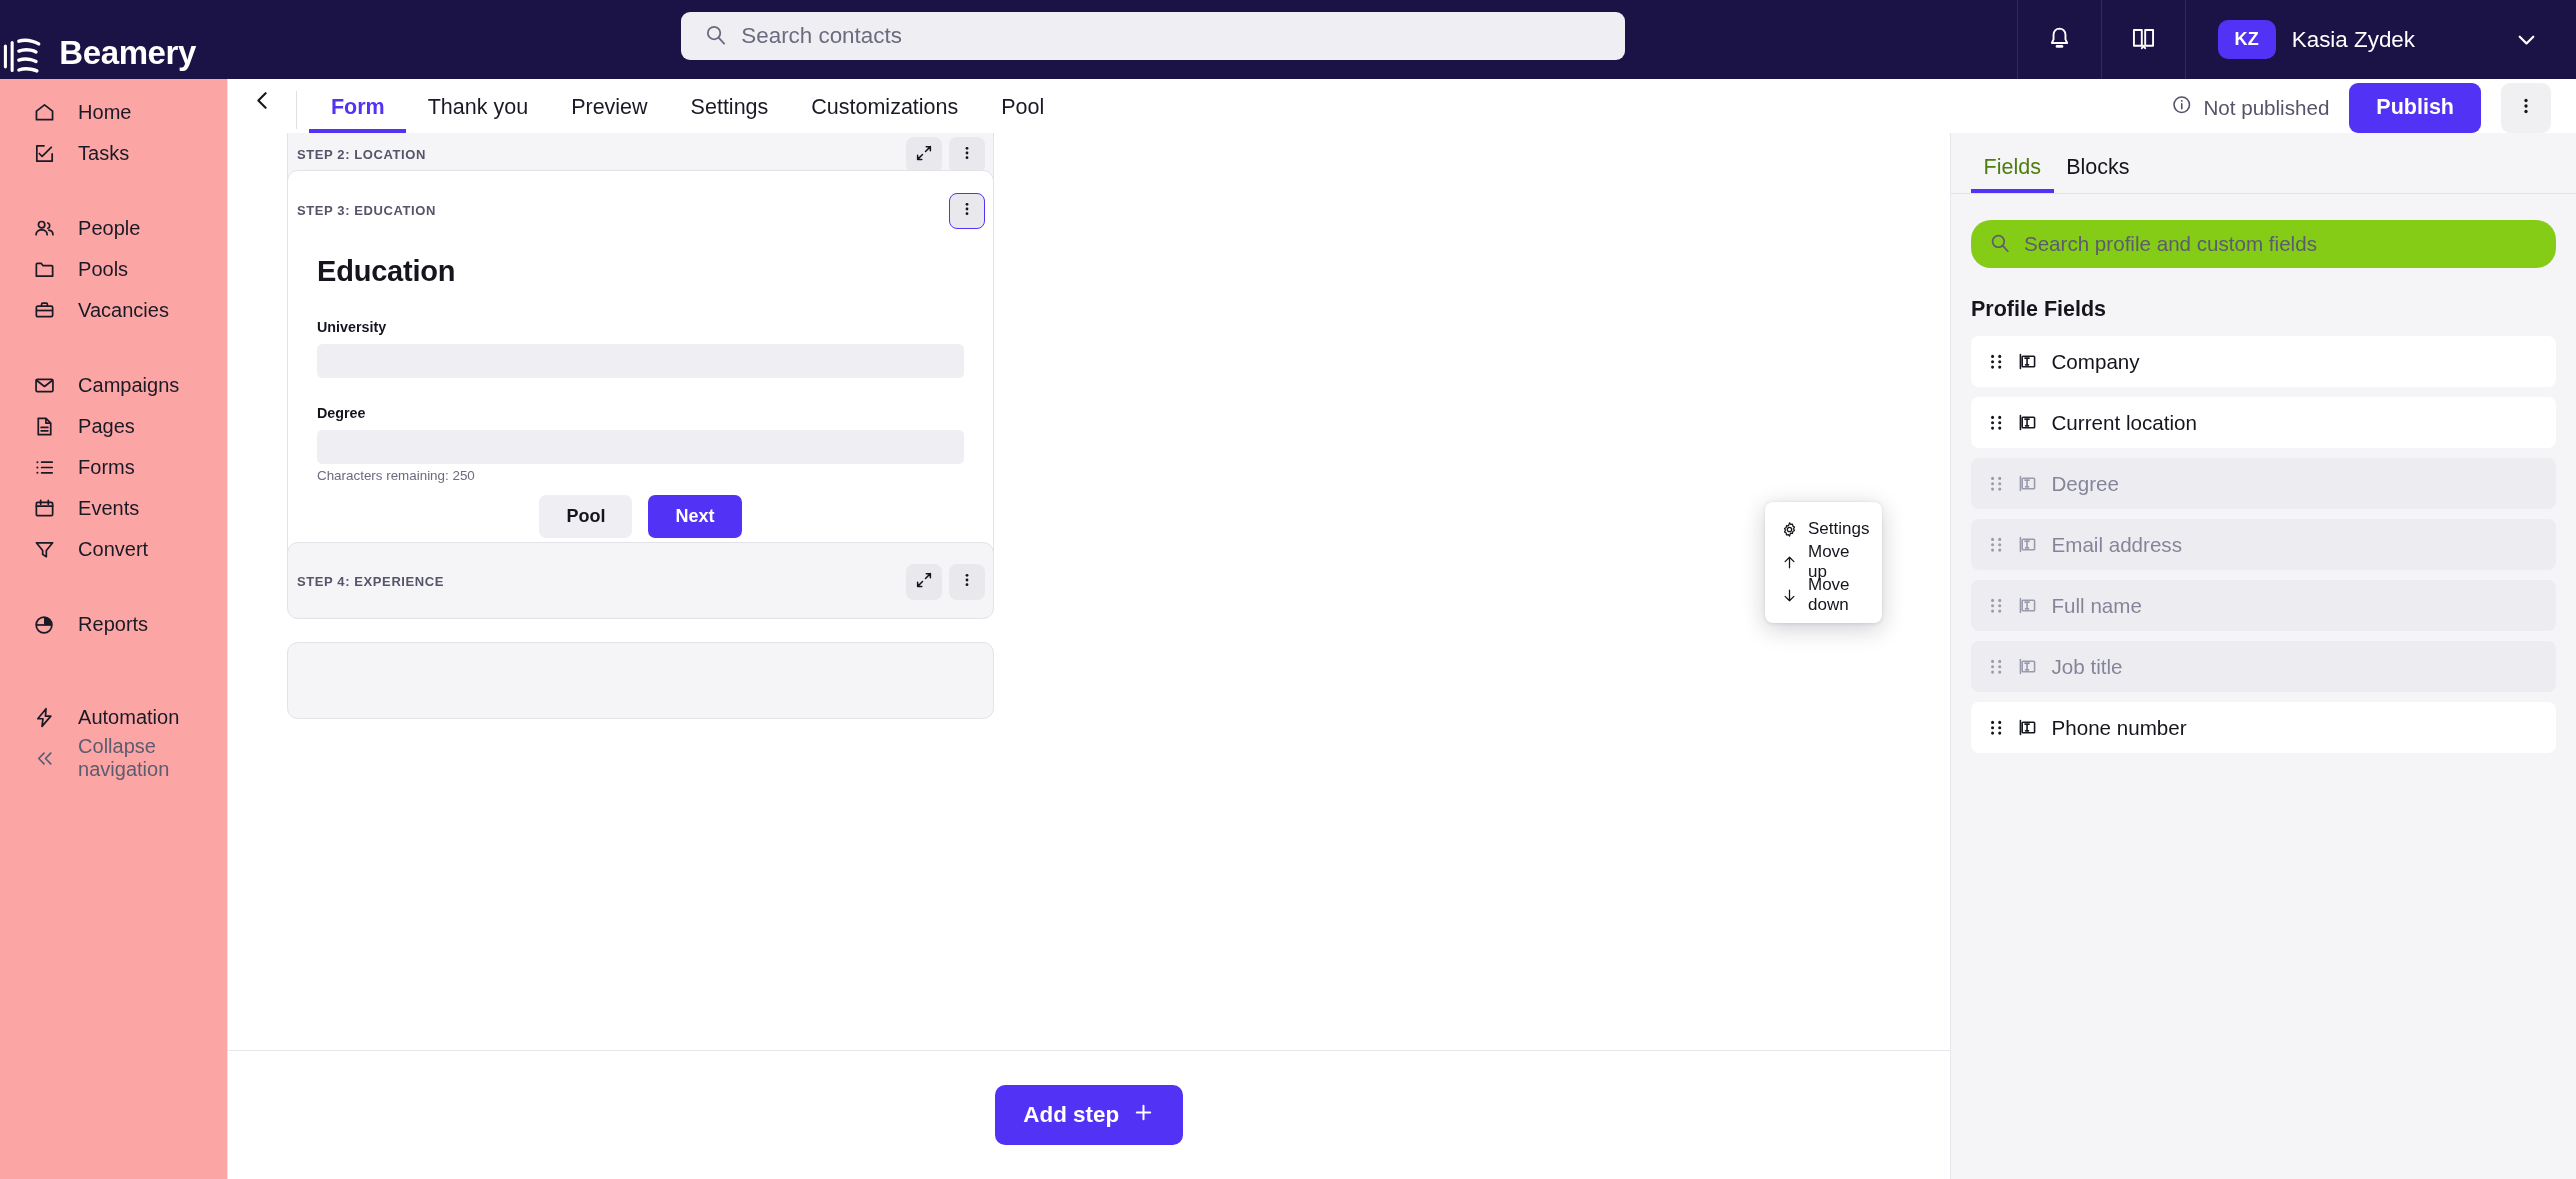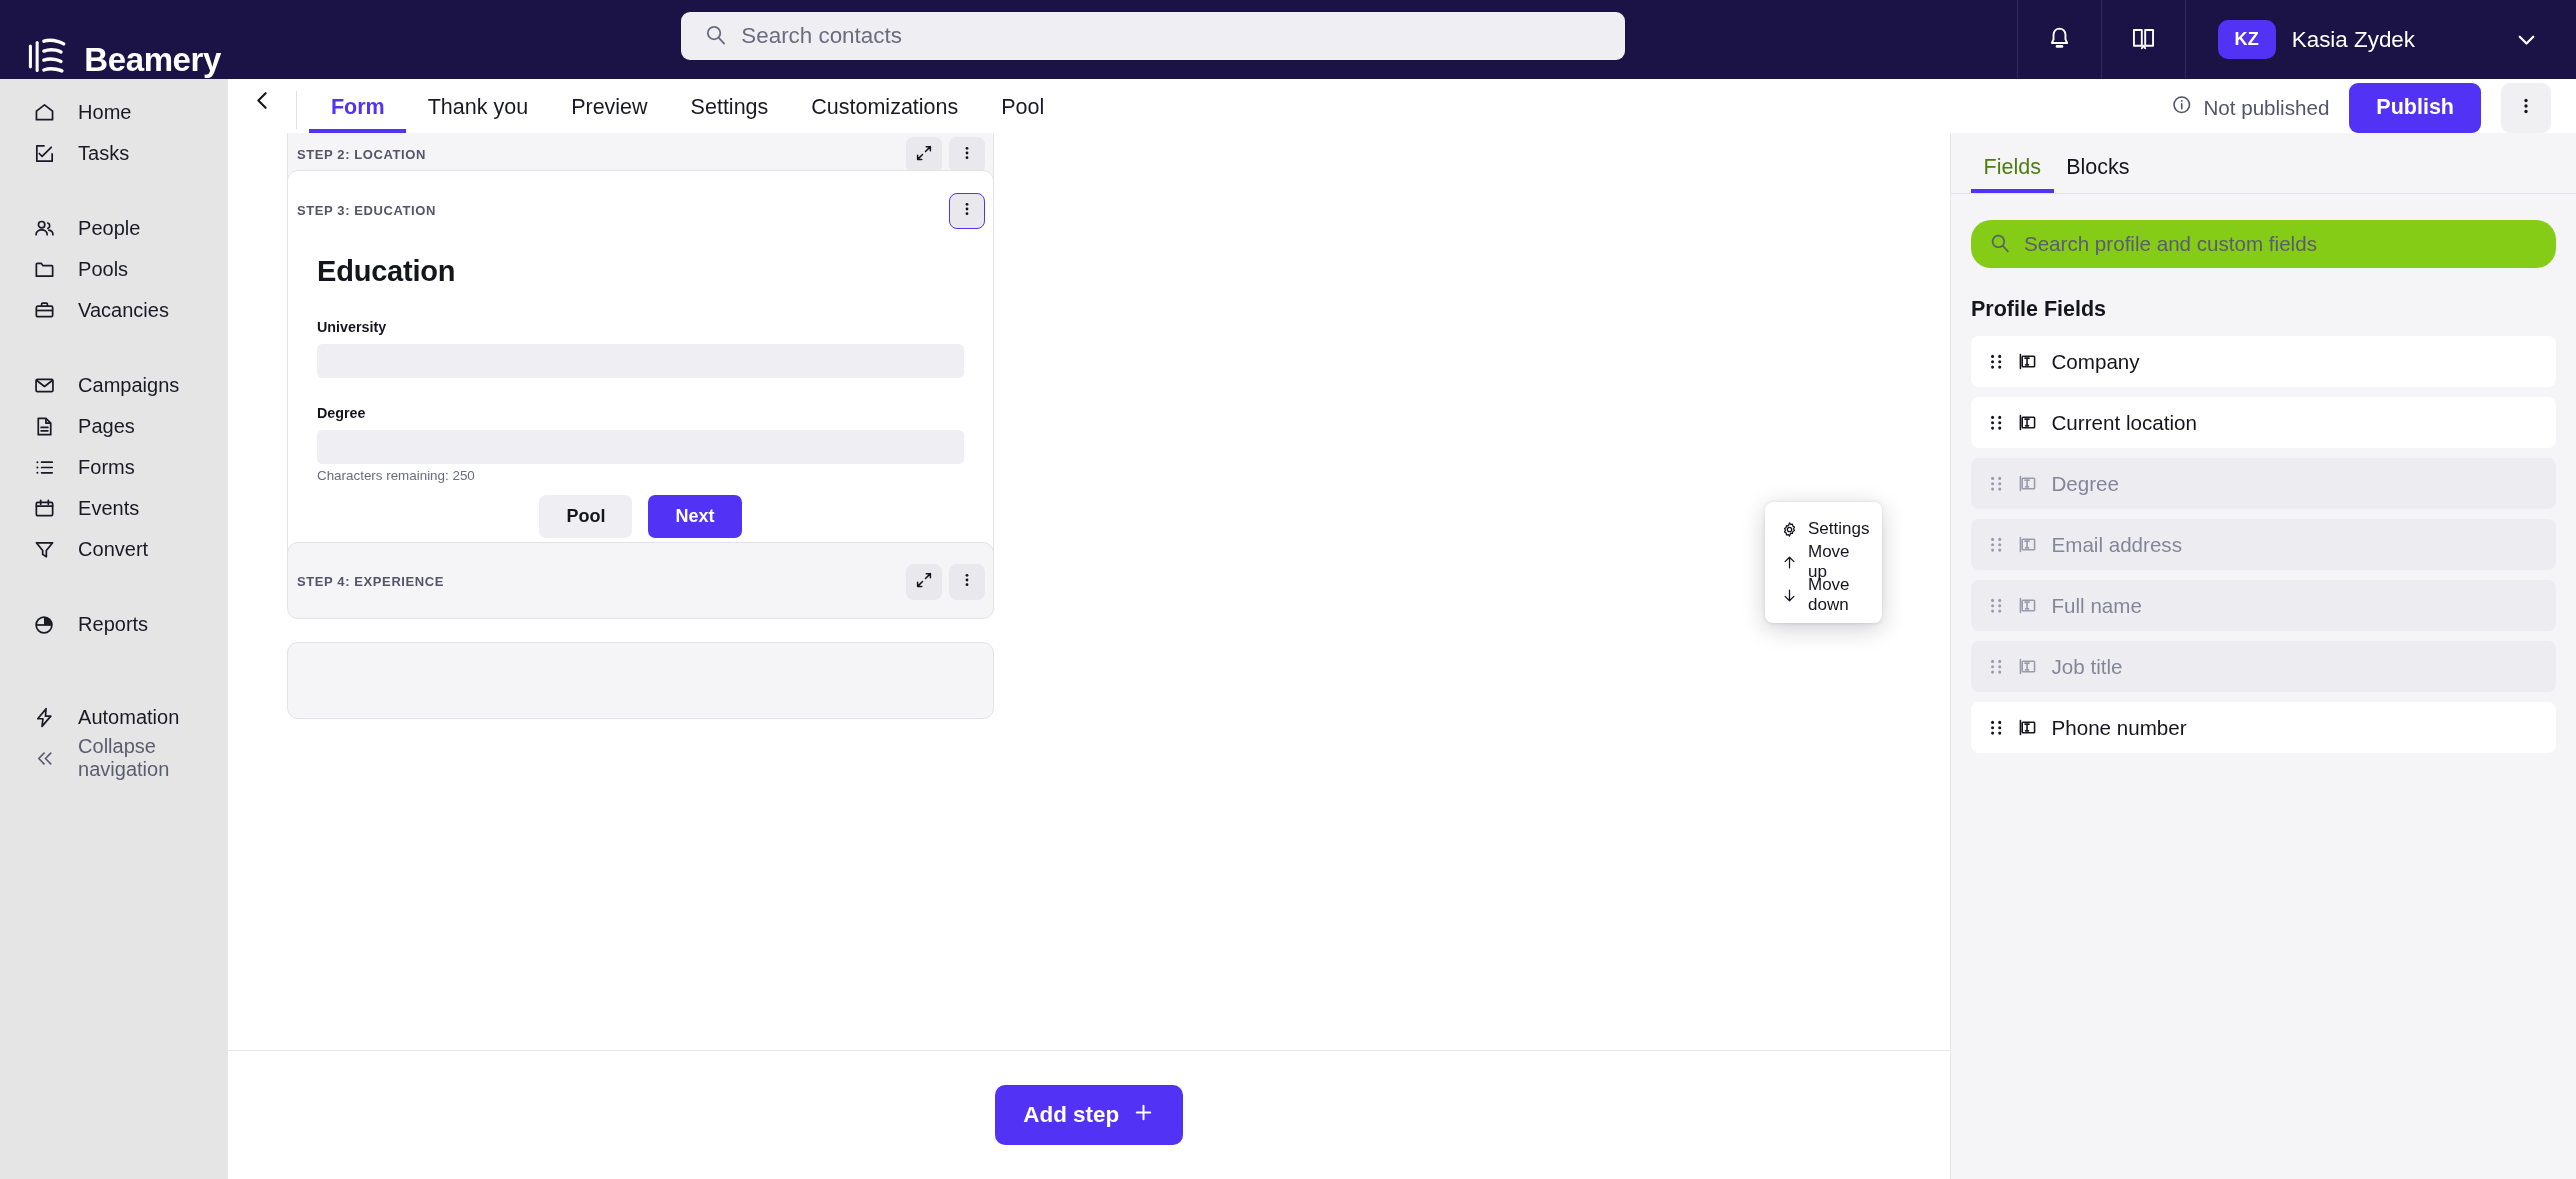--- a/index.html
+++ b/index.html
@@ -9,21 +9,21 @@
     background: #ffffff;
     overflow: hidden;
   }
   body { position: relative; }
 
   
   .topbar {
     position: absolute; top: 0; left: 0; width: 2576px; height: 79px;
     background: #1B1246; display: flex; align-items: center;
   }
-  .logo-wrap { display: flex; align-items: flex-end; gap: 14.3px; padding-left: 25px; width: 418px; margin-top: 34px; }
+  .logo-wrap { display: flex; align-items: flex-start; gap: 14.3px; width: 418px; margin-top: 34px; }
   .logo-mark { width: 45px; height: 45px; flex: none; }
   .logo-text { color: #ffffff; font-size: 33px; font-weight: 600; letter-spacing: -0.4px; }
 
   .topsearch {
     position: absolute; left: 681px; top: 11.7px; width: 944px; height: 48px;
     background: #EFEFF3; border-radius: 9px; display: flex; align-items: center;
     padding: 0 23px; gap: 14.3px;
   }
   .topsearch .ph { color: #6B6B80; font-size: 22.4px; }
 
@@ -38,21 +38,21 @@
     width: 58px; height: 39px; border-radius: 10px; background: #5233F5; color: #fff;
     display: flex; align-items: center; justify-content: center;
     font-size: 18px; font-weight: 700; letter-spacing: 0.3px;
   }
   .user-name { color: #ffffff; font-size: 22.4px; font-weight: 500; }
   .user-caret { margin-left: 82px; margin-right: 36px; display: flex; align-items: center; }
 
   
   .sidebar {
     position: absolute; left: 0; top: 79px; width: 228px; height: 1100px;
-    background: #e5e5e5; border-right: 0.9px solid #E6E6EC;
+    background: #fca5a5; border-right: 0.9px solid #E6E6EC;
     padding-top: 12.6px;
   }
   .nav-item {
     display: flex; align-items: center; gap: 20.6px; height: 41px;
     padding-left: 30.5px; color: #1A1A26; font-size: 20px; font-weight: 500;
   }
   .nav-item .ico { width: 27px; height: 27px; flex: none; display: flex; align-items: center; justify-content: center; }
   .nav-gap-lg { height: 34px; }
   .collapse-item { color: #5C5C70; }
 

